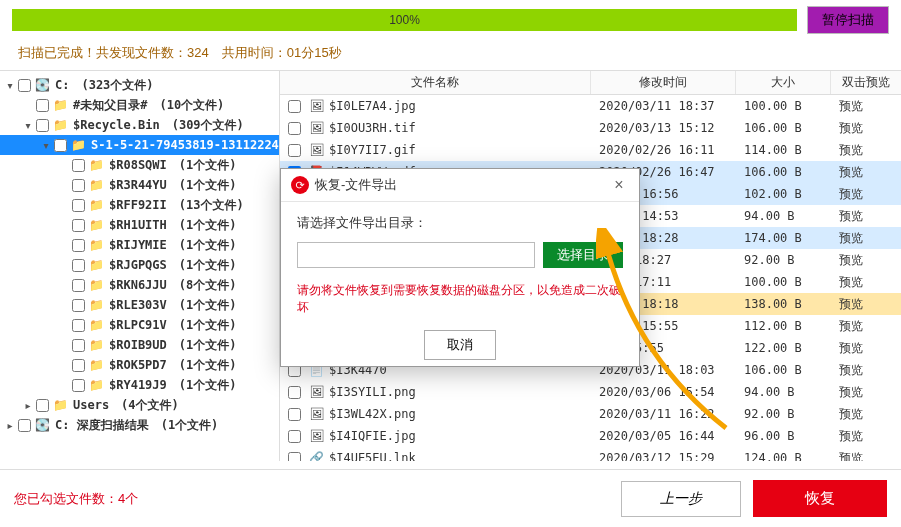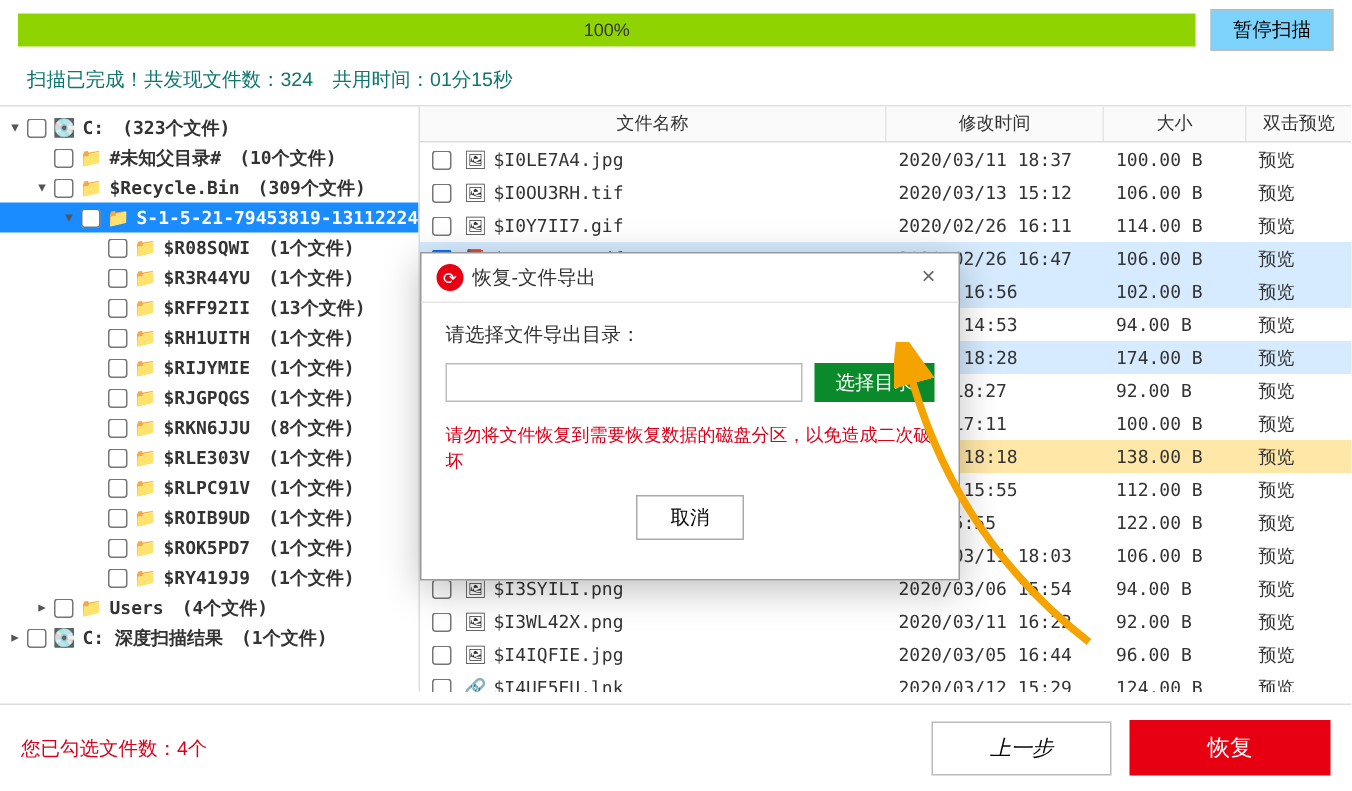--- a/index.html
+++ b/index.html
@@ -1,20 +1,20 @@
 <!DOCTYPE html>
 <html><head>
 <meta charset="utf-8">
 <style>
 * { box-sizing: border-box; margin: 0; padding: 0; }
 body { font-family: "Microsoft YaHei", Arial, sans-serif; font-size: 12px; color: #333; width: 901px; height: 527px; position: relative; overflow: hidden; background: #fff; }
 .top-bar { display: flex; align-items: center; padding: 6px 12px; gap: 10px; justify-content: flex-end; }
 .progress-wrap { flex: 1; height: 22px; background: #8fd400; display: flex; align-items: center; justify-content: center; color: #333; font-size: 12px; }
-.pause-btn { border: 1px solid #bbb; background: #7dd3fc; padding: 4px 14px; font-size: 13px; cursor: pointer; }
-.status-line { padding: 4px 18px 8px; color: #0f766e; font-size: 13px; border-bottom: 1px solid #ddd; }
+.pause-btn { border: 1px solid #bbb; background: #a21caf; padding: 4px 14px; font-size: 13px; cursor: pointer; }
+.status-line { padding: 4px 18px 8px; color: #a16207; font-size: 13px; border-bottom: 1px solid #ddd; }
 .main { display: flex; height: 390px; }
 .tree { width: 280px; border-right: 1px solid #ddd; overflow: auto; padding-top: 4px; }
 .tree-row { display: flex; align-items: center; height: 20px; padding-left: 4px; white-space: nowrap; }
 .toggle { width: 12px; display: inline-block; text-align: center; cursor: pointer; font-size: 10px; color: #555; user-select: none; }
 .chk { width: 13px; height: 13px; margin: 0 4px 0 2px; }
 .ico-drive, .ico-folder { width: 16px; height: 14px; margin-right: 4px; display: inline-flex; align-items: center; justify-content: center; }
 .ico-folder::before { content: "📁"; font-size: 12px; }
 .ico-drive::before { content: "💽"; font-size: 12px; }
 .tree-label { font-family: "SimSun", monospace; font-size: 12px; font-weight: bold; }
 .tree-row.sel { background: #1a8cff; }
@@ -43,21 +43,21 @@
 .footer-spacer { flex: 1; }
 .btn-prev { border: 1px solid #bbb; background: #fff; padding: 8px 38px; font-size: 14px; cursor: pointer; margin-right: 12px; font-style: italic; }
 .btn-recover { background: #e60012; color: #fff; border: none; padding: 9px 52px; font-size: 15px; cursor: pointer; }
 
 .modal-backdrop { position: absolute; inset: 0; pointer-events: none; }
 .modal { position: absolute; left: 280px; top: 168px; width: 360px; background: #fff; border: 1px solid #999; box-shadow: 0 6px 24px rgba(0,0,0,.25); pointer-events: auto; }
 .modal-head { display: flex; align-items: center; padding: 6px 10px; border-bottom: 1px solid #e5e5e5; gap: 6px; }
 .modal-ico { width: 18px; height: 18px; border-radius: 50%; background: #e60012; color: #fff; display: flex; align-items: center; justify-content: center; font-size: 11px; }
 .modal-title { flex: 1; font-size: 13px; }
 .modal-close { width: 20px; height: 20px; display: flex; align-items: center; justify-content: center; cursor: pointer; font-size: 16px; color: #666; }
-.modal-body { padding: 12px 16px 26px; }
+.modal-body { padding: 12px 16px 6px; }
 .modal-label { font-size: 13px; margin-bottom: 10px; }
 .modal-row { display: flex; gap: 8px; margin-bottom: 14px; }
 .modal-input { flex: 1; height: 26px; border: 1px solid #bbb; padding: 0 6px; }
 .btn-choose { background: #0a8a2a; color: #fff; border: none; padding: 0 14px; height: 26px; font-size: 13px; cursor: pointer; position: relative; text-align: right; }
 .modal-warn { color: #d9001b; font-size: 12px; margin-bottom: 14px; }
 .modal-btns { display: flex; justify-content: center; gap: 20px; }
 .modal-btn { border: 1px solid #aaa; background: #fff; padding: 5px 22px; font-size: 13px; cursor: pointer; }
 
 .arrow { position: absolute; left: 596px; top: 228px; width: 140px; height: 210px; pointer-events: none; }
 </style>

